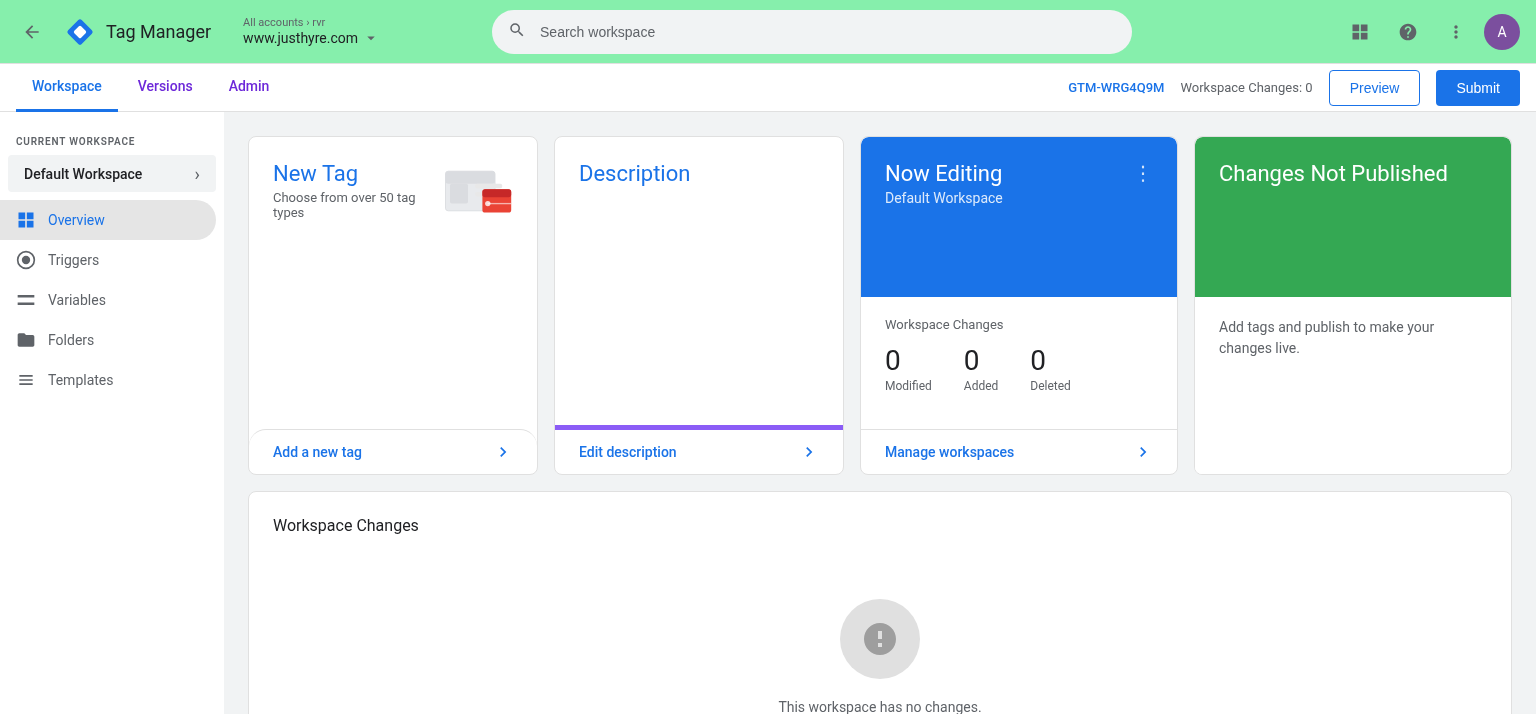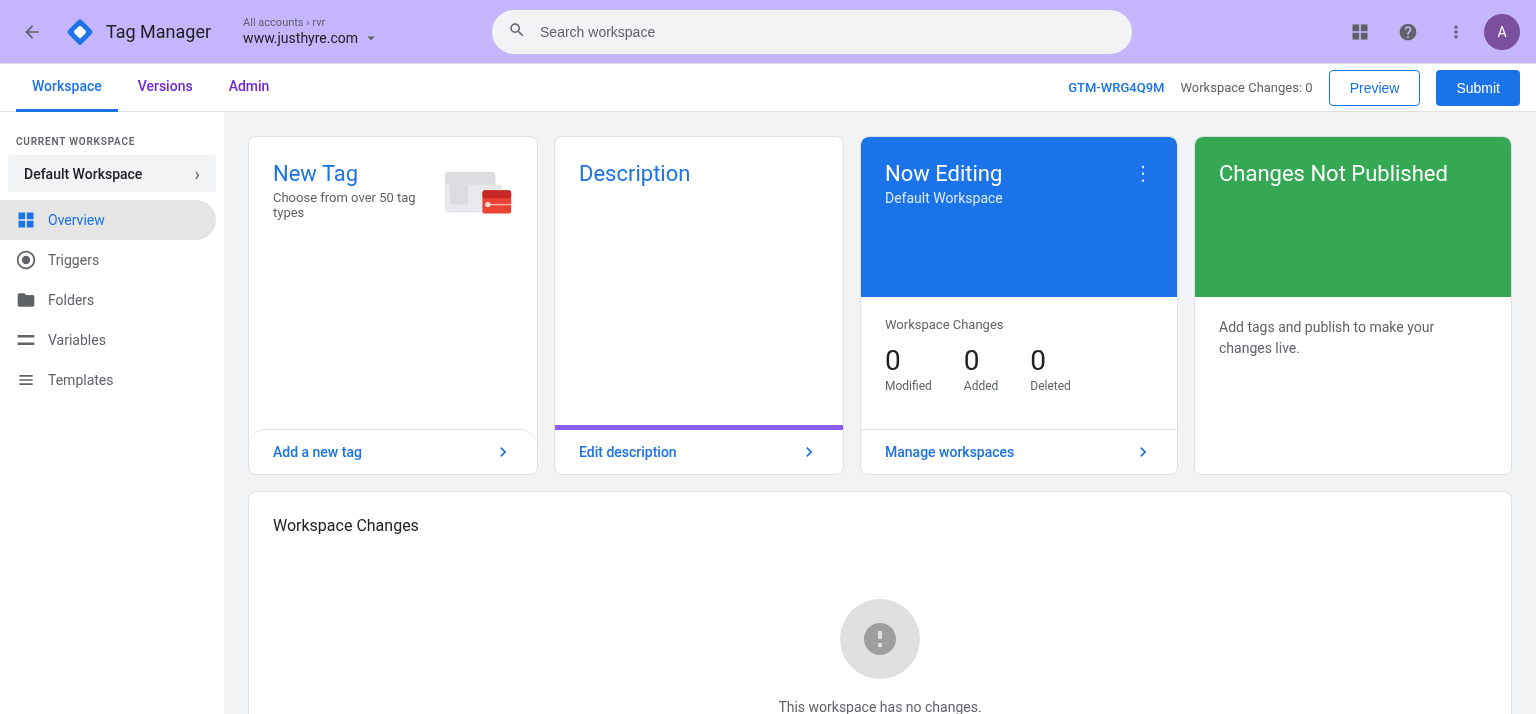--- a/index.html
+++ b/index.html
@@ -2,21 +2,21 @@
 <html><head>
   <meta charset="utf-8">
   <style>
     * { box-sizing: border-box; margin: 0; padding: 0; }
     body { font-family: 'Google Sans', Roboto, Arial, sans-serif; background: #f1f3f4; color: #202124; font-size: 14px; }
 
     
     .topbar {
       display: flex;
       align-items: center;
-      background: #c4b5fd;
+      background: #86efac;
       height: 64px;
       padding: 0 16px;
       border-bottom: 1px solid #e0e0e0;
       gap: 16px;
     }
     .topbar-back {
       width: 32px; height: 32px;
       display: flex; align-items: center; justify-content: center;
       cursor: pointer; border-radius: 50%;
       color: #5f6368; font-size: 20px;
@@ -191,21 +191,21 @@
       border: 1px solid #e0e0e0;
       overflow: hidden;
     }
     .card-new-tag {
       flex: 0 0 290px;
       display: flex;
       flex-direction: column;
     }
     .card-new-tag-top {
       display: flex;
-      align-items: flex-end;
+      align-items: center;
       justify-content: space-between;
       padding: 24px 24px 16px;
     }
     .card-new-tag-title {
       font-size: 22px; font-weight: 400; color: #1a73e8; cursor: pointer;
     }
     .card-new-tag-subtitle {
       font-size: 13px; color: #5f6368; margin-top: 4px; max-width: 160px;
     }
     .tag-icon {
@@ -419,29 +419,29 @@
       </div>
       <div class="sidebar-nav-item">
         <svg class="nav-icon" width="20" height="20" viewBox="0 0 24 24" fill="currentColor">
             <circle cx="12" cy="12" r="10" fill="none" stroke="currentColor" stroke-width="2"></circle>
             <circle cx="12" cy="12" r="5"></circle>
           </svg>
         <span>Triggers</span>
       </div>
       <div class="sidebar-nav-item">
         <svg class="nav-icon" width="20" height="20" viewBox="0 0 24 24" fill="currentColor">
-            <path d="M10 4H4c-1.1 0-2 .9-2 2v12c0 1.1.9 2 2 2h16c1.1 0 2-.9 2-2V8c0-1.1-.9-2-2-2h-8l-2-2z"></path>
-          </svg>
-        <span>Folders</span>
+            <path d="M2 6h20v3H2zm0 9h20v3H2z"></path>
+          </svg>
+        <span>Variables</span>
       </div>
       <div class="sidebar-nav-item">
         <svg class="nav-icon" width="20" height="20" viewBox="0 0 24 24" fill="currentColor">
-            <path d="M2 6h20v3H2zm0 9h20v3H2z"></path>
-          </svg>
-        <span>Variables</span>
+            <path d="M10 4H4c-1.1 0-2 .9-2 2v12c0 1.1.9 2 2 2h16c1.1 0 2-.9 2-2V8c0-1.1-.9-2-2-2h-8l-2-2z"></path>
+          </svg>
+        <span>Folders</span>
       </div>
       <div class="sidebar-nav-item">
         <svg class="nav-icon" width="20" height="20" viewBox="0 0 24 24" fill="currentColor">
             <path d="M4 6h16v2H4zm0 5h16v2H4zm0 5h16v2H4z"></path>
           </svg>
         <span>Templates</span>
       </div>
     </div>
   </div>
 

